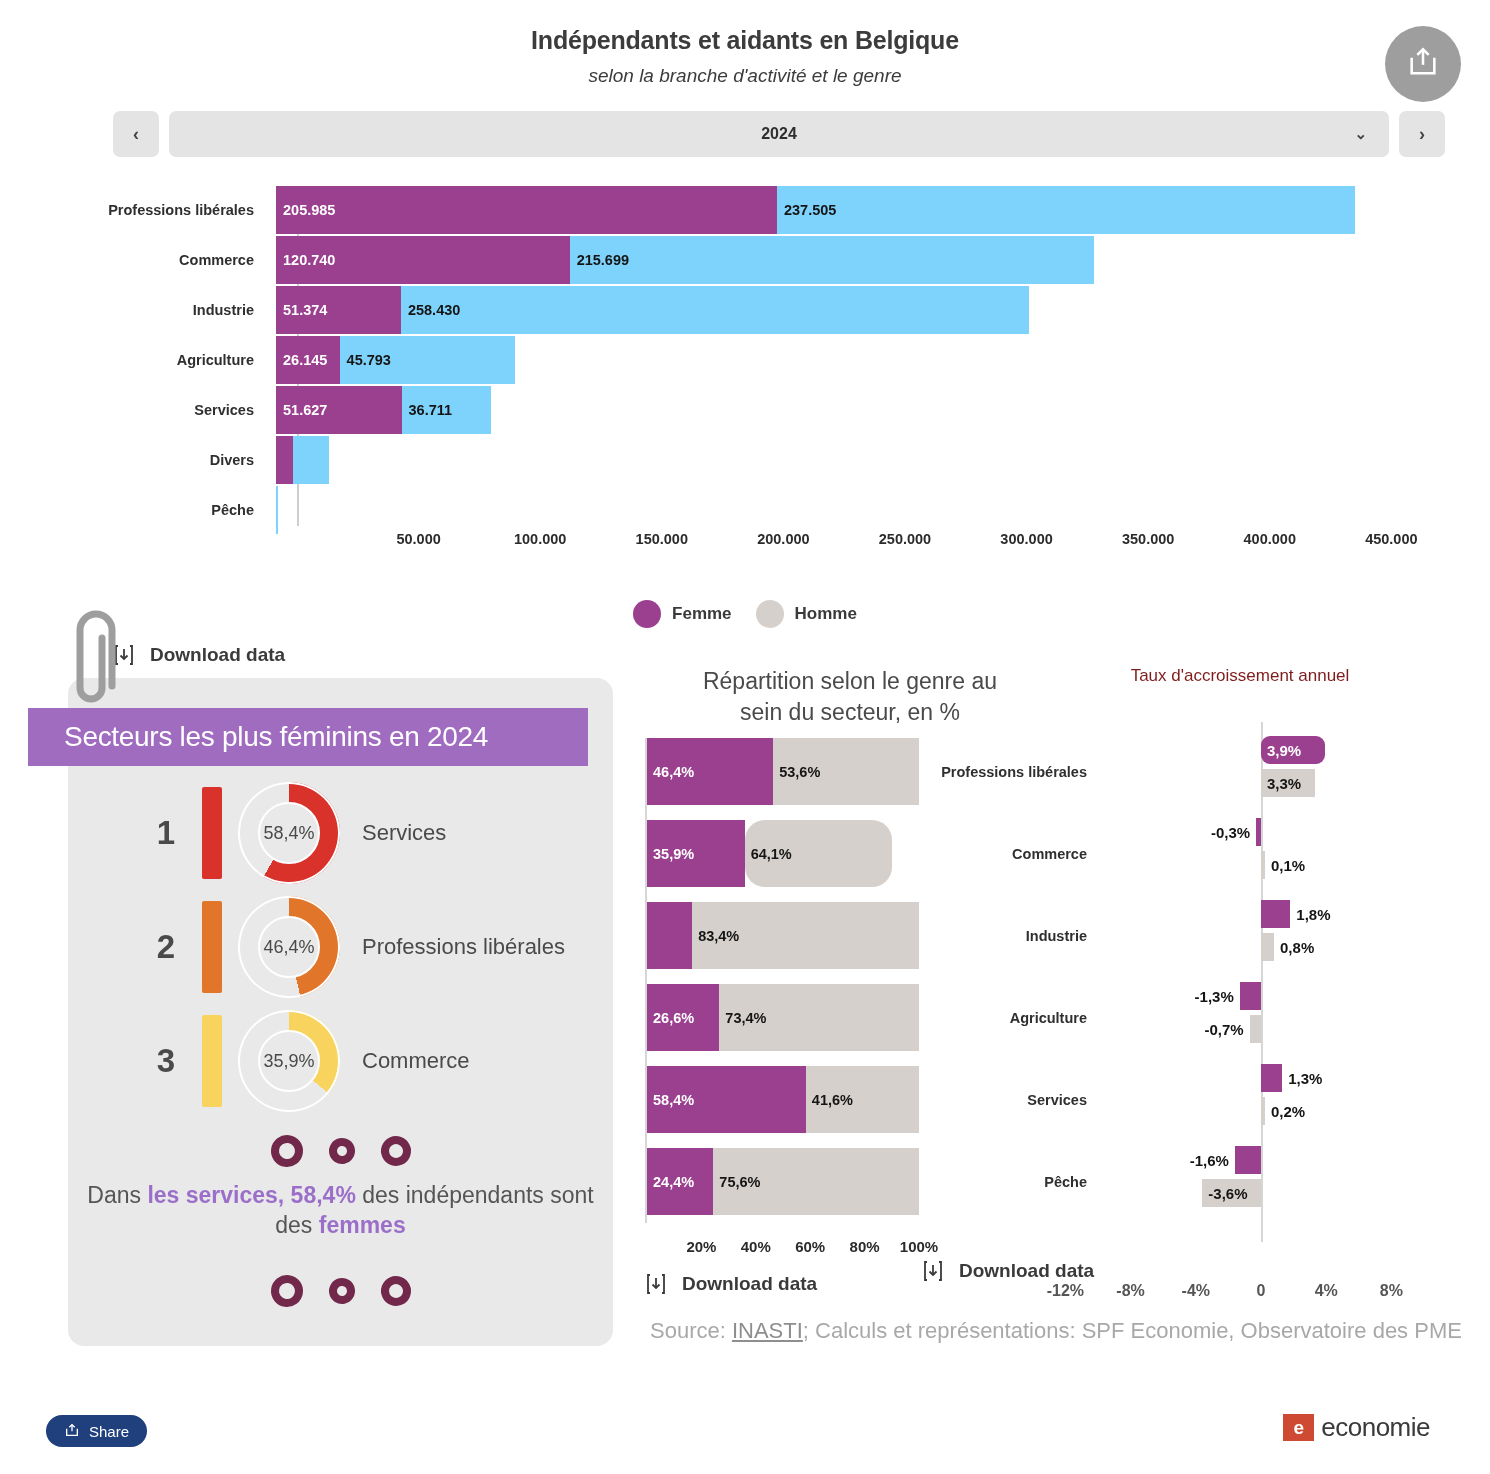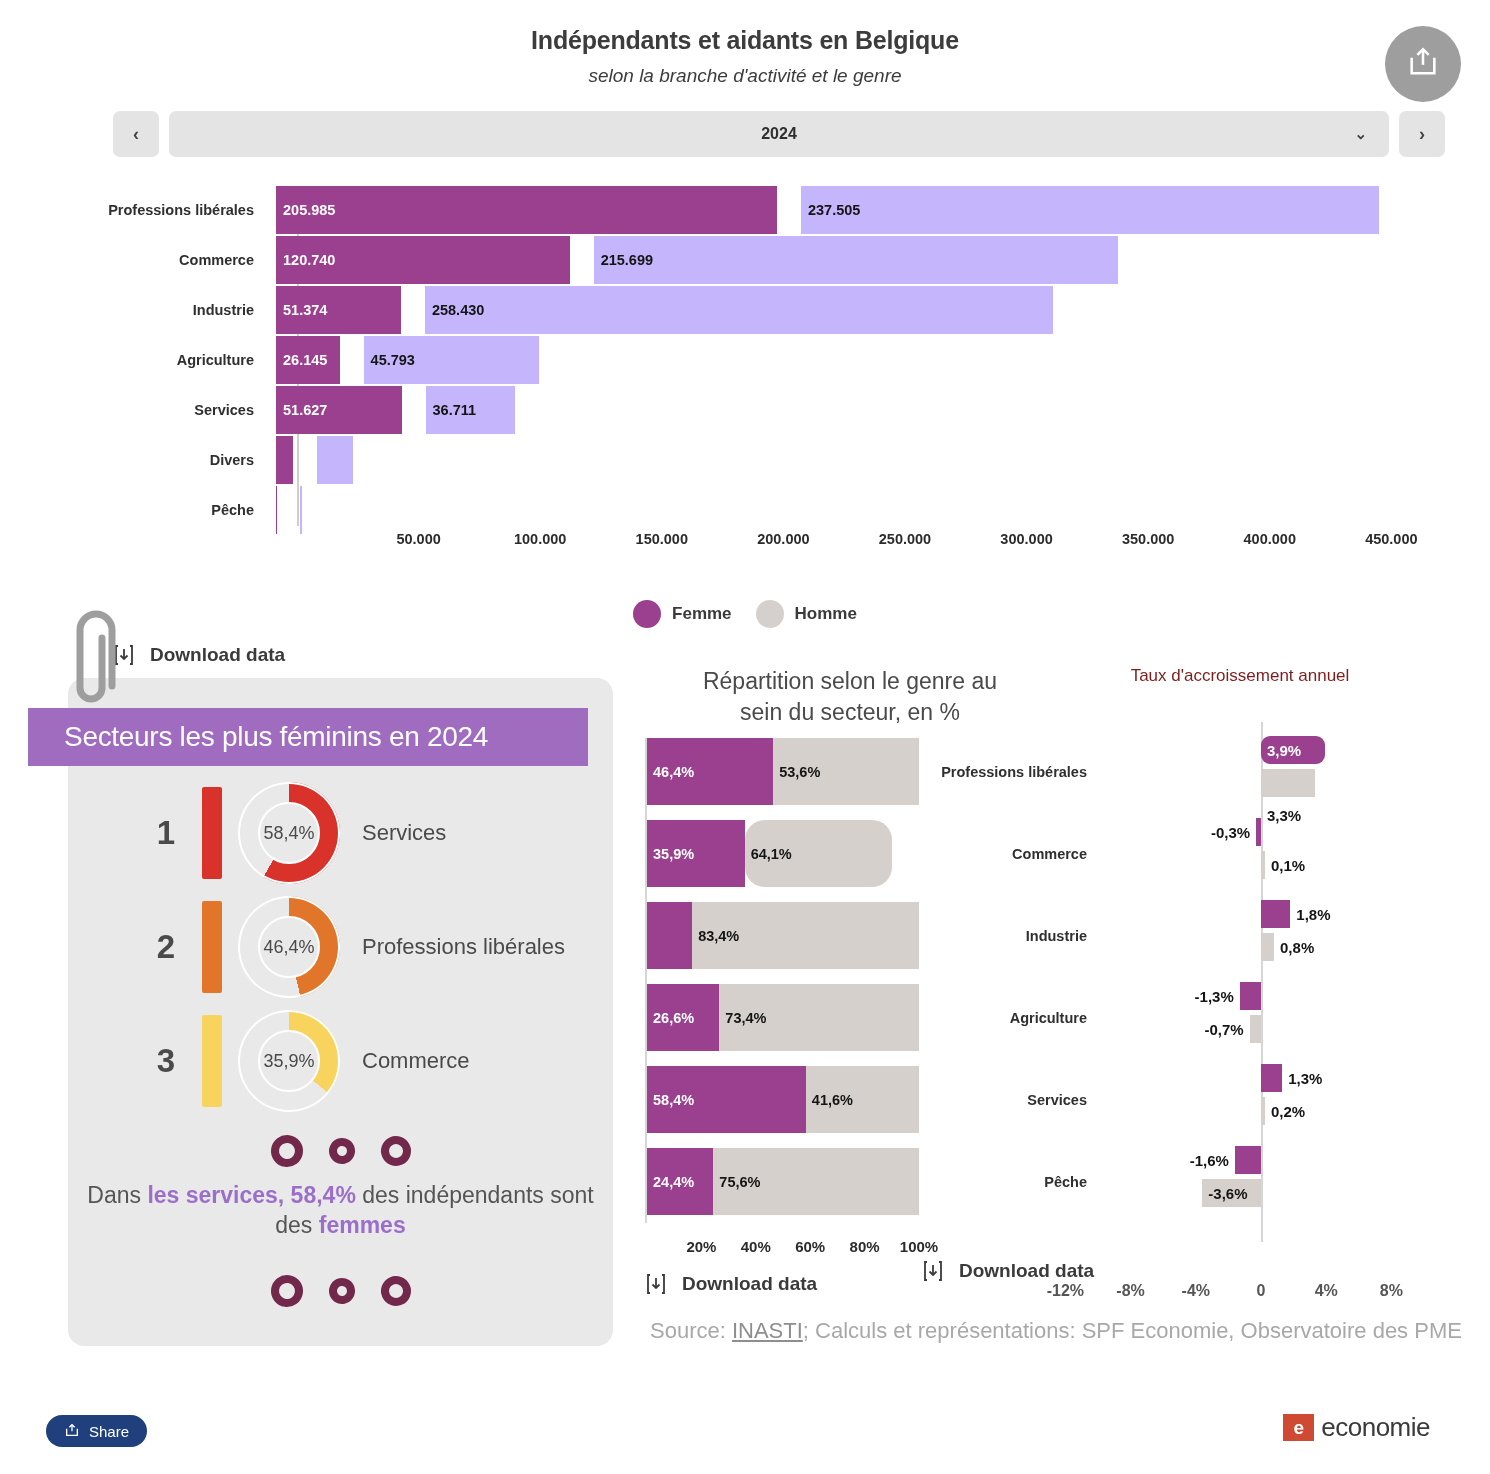--- a/index.html
+++ b/index.html
@@ -88,21 +88,21 @@
     color:#2f2f2f;
   }
   .mc-bars {
     position:relative;
     height:64px;
     flex:1;
     display:flex; align-items:center;
   }
   .seg { height:48px; position:relative; }
   .seg.f { background:#9B3F8F; }
-  .seg.h { background:#c4b5fd;margin-left:24px; }
+  .seg.h { background:#7dd3fc; }
   .seg .vlabel {
     position:absolute;
     left:7px; top:50%;
     transform:translateY(-50%);
     font-size:14.5px; font-weight:bold;
     white-space:nowrap;
   }
   .seg.f .vlabel { color:#ffffff; }
   .seg.h .vlabel { color:#151515; }
   .mc-axisline {
@@ -588,21 +588,21 @@
 
 <div class="rightchart">
   <div class="right-title">Taux d'accroissement annuel</div>
   <div class="right-plot">
     <div class="right-zero"></div>
     <div id="right-bars">
         <div class="rb f" style="top: 14px; width: 63.57px; left: 231px; border-radius: 9px;">
           <span class="rlabel inside" style="left: 6px;">3,9%</span>
         </div>
         <div class="rb h" style="top: 47px; width: 53.79px; left: 231px;">
-          <span class="rlabel" style="left: 6px; margin-top: 32px;">3,3%</span>
+          <span class="rlabel" style="left: 6px;">3,3%</span>
         </div>
         <div class="rb f" style="top: 96px; width: 4.89px; left: 226.11px;">
           <span class="rlabel" style="right: 10.89px;">-0,3%</span>
         </div>
         <div class="rb h" style="top: 129px; width: 4px; left: 231px;">
           <span class="rlabel" style="left: 10px;">0,1%</span>
         </div>
         <div class="rb f" style="top: 178px; width: 29.34px; left: 231px;">
           <span class="rlabel" style="left: 35.34px;">1,8%</span>
         </div>

